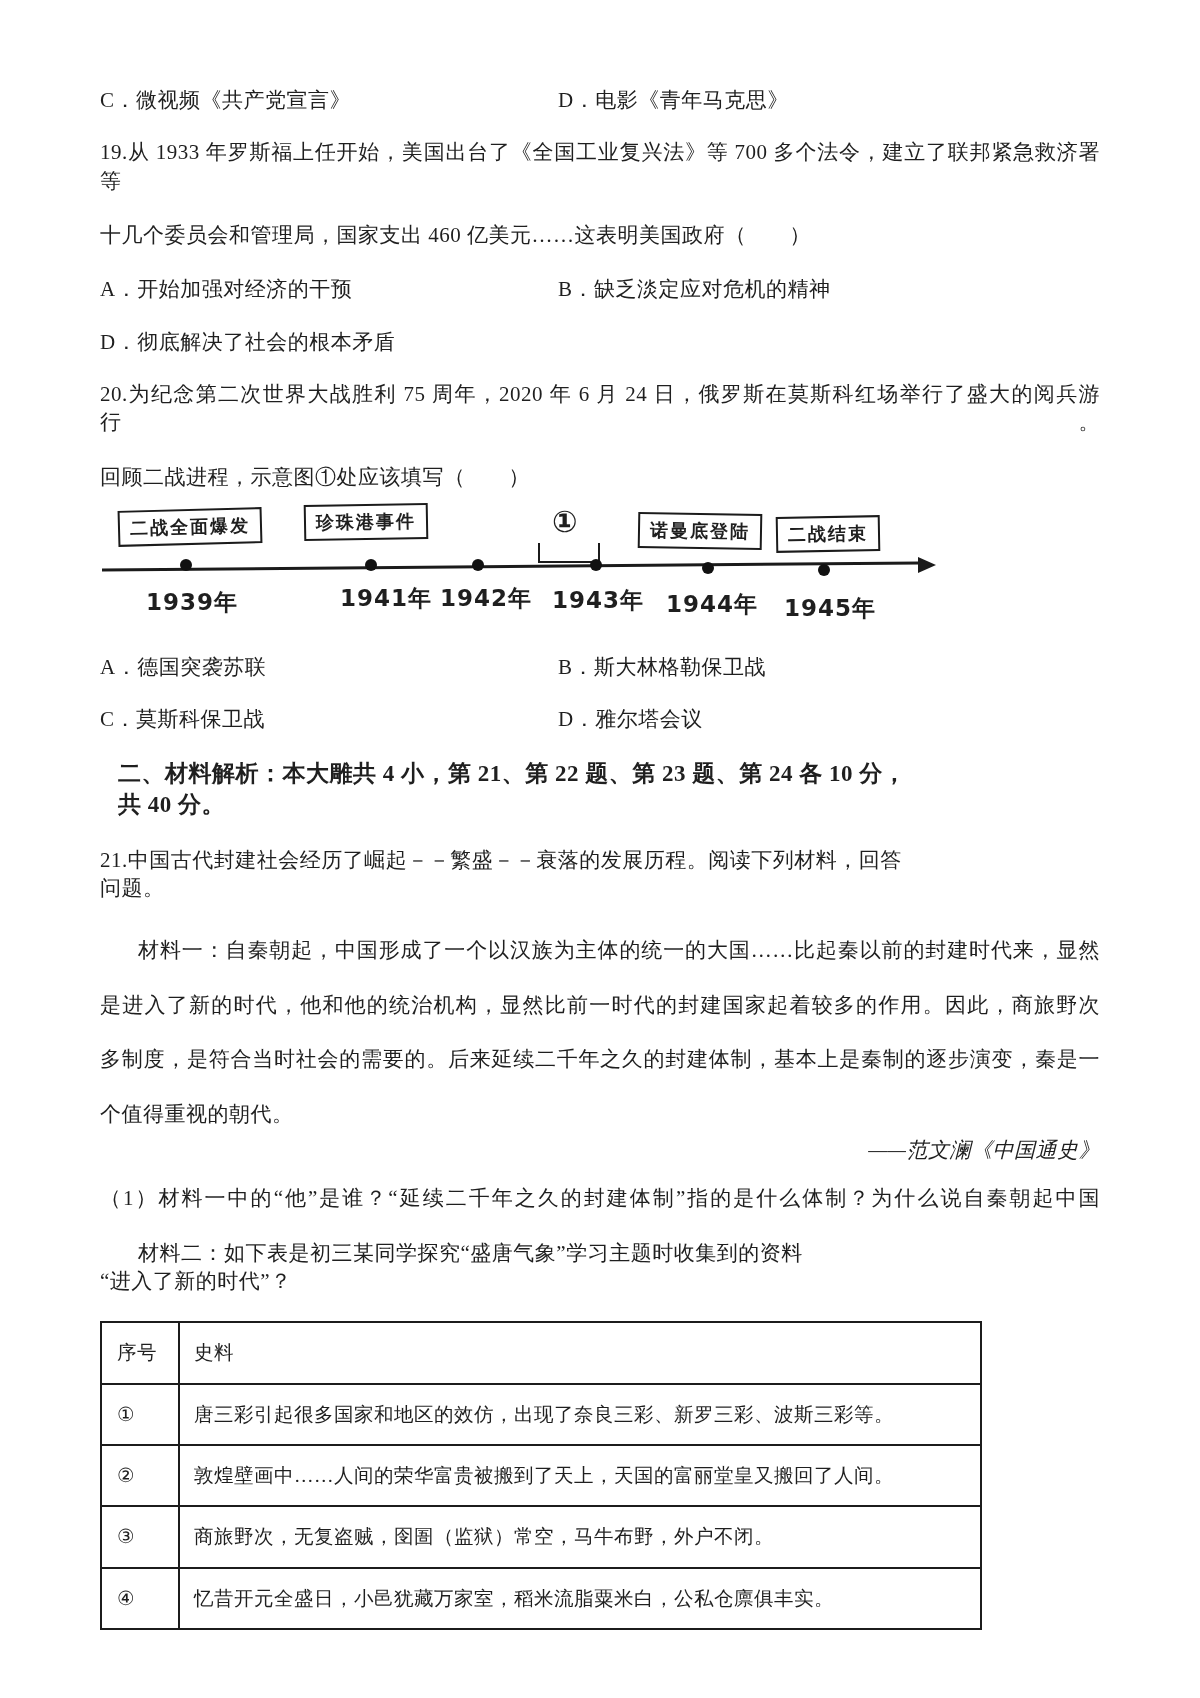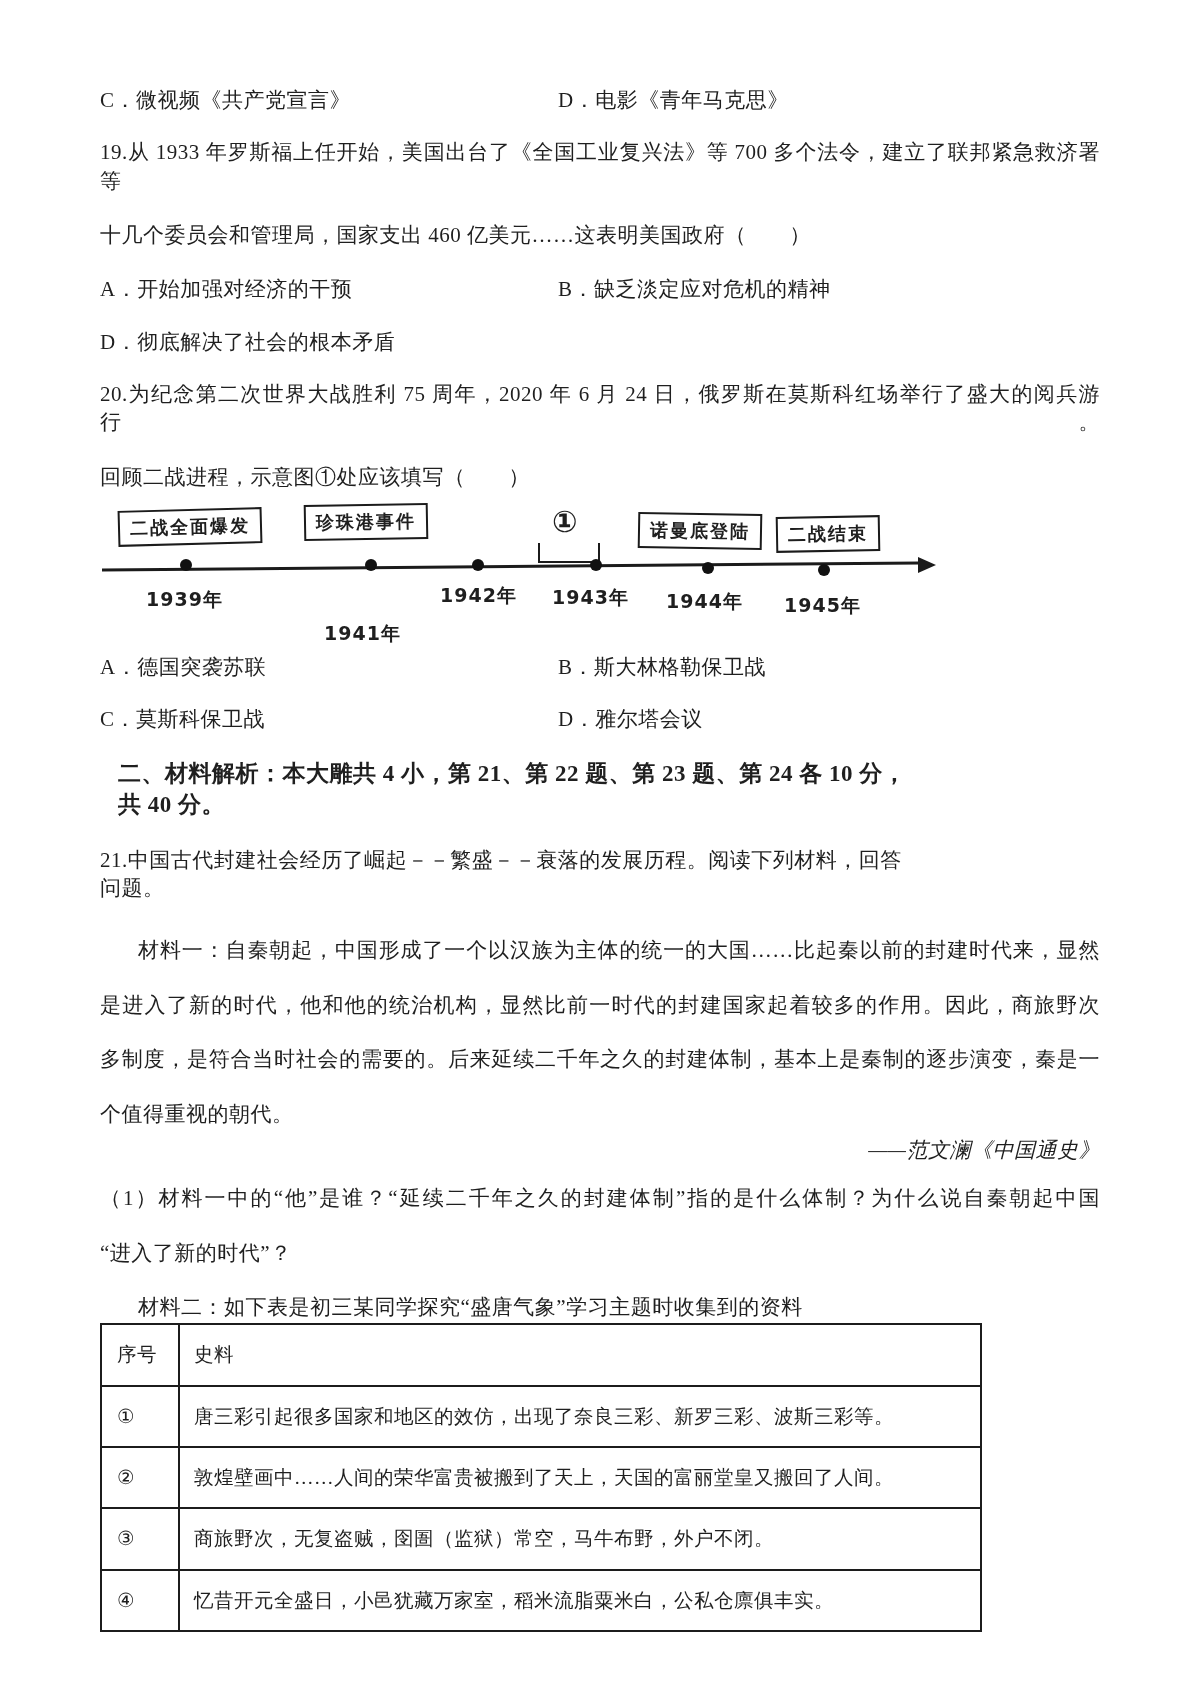--- a/index.html
+++ b/index.html
@@ -53,23 +53,23 @@
     font-size:30px; font-weight:700; line-height:1;
     font-family:"DejaVu Sans","Liberation Sans",sans-serif;
   }
   .tl-bracket {
     position:absolute; left:438px; top:40px; width:62px; height:20px;
     border-left:2.5px solid #1b1b1b; border-right:2.5px solid #1b1b1b; border-bottom:2.5px solid #1b1b1b;
   }
   .tl-year {
     position:absolute; top:84px;
     font-family:"DejaVu Sans","Liberation Sans",sans-serif;
-    font-weight:700; font-size:19px; letter-spacing:1px; white-space:nowrap;
+    font-weight:700; font-size:23px; letter-spacing:1px; white-space:nowrap;
   }
-  .y0{left:46px;} .y1{left:224px; top:80px;margin-top:38px;} .y2{left:340px; top:80px;} .y3{left:452px; top:82px;} .y4{left:566px; top:86px;} .y5{left:684px; top:90px;}
+  .y0{left:46px;} .y1{left:240px; top:80px;} .y2{left:340px; top:80px;} .y3{left:452px; top:82px;} .y4{left:566px; top:86px;} .y5{left:684px; top:90px;}
 
   
   table.material-table { border-collapse:collapse; width:882px; margin-top:2px; }
   table.material-table td {
     border:2px solid #1c1c1c; font-size:19.5px; letter-spacing:0.5px;
     padding:17px 14px; vertical-align:middle; line-height:1.3;
   }
   table.material-table td.col-no { width:78px; padding-left:15px; }
 </style>
 </head>
@@ -135,23 +135,23 @@
   <div class="pline mb-lg">21.中国古代封建社会经历了崛起－－繁盛－－衰落的发展历程。阅读下列材料，回答问题。</div>
 
   <div class="pline just indent mb-md">材料一：自秦朝起，中国形成了一个以汉族为主体的统一的大国……比起秦以前的封建时代来，显然</div>
   <div class="pline just mb-md">是进入了新的时代，他和他的统治机构，显然比前一时代的封建国家起着较多的作用。因此，商旅野次</div>
   <div class="pline just mb-md">多制度，是符合当时社会的需要的。后来延续二千年之久的封建体制，基本上是秦制的逐步演变，秦是一</div>
   <div class="pline mb-sm">个值得重视的朝代。</div>
 
   <div class="pline src-line">——范文澜《中国通史》</div>
 
   <div class="pline just mb-md">（1）材料一中的“他”是谁？“延续二千年之久的封建体制”指的是什么体制？为什么说自秦朝起中国</div>
+  <div class="pline indent">材料二：如下表是初三某同学探究“盛唐气象”学习主题时收集到的资料</div>
+
   <div class="pline mb-md">“进入了新的时代”？</div>
-
-  <div class="pline indent">材料二：如下表是初三某同学探究“盛唐气象”学习主题时收集到的资料</div>
 
   <table class="material-table">
     <tbody>
         <tr>
       <td class="col-no">序号</td>
       <td>史料</td>
     </tr>
     <tr>
       <td class="col-no">①</td>
       <td>唐三彩引起很多国家和地区的效仿，出现了奈良三彩、新罗三彩、波斯三彩等。</td>

